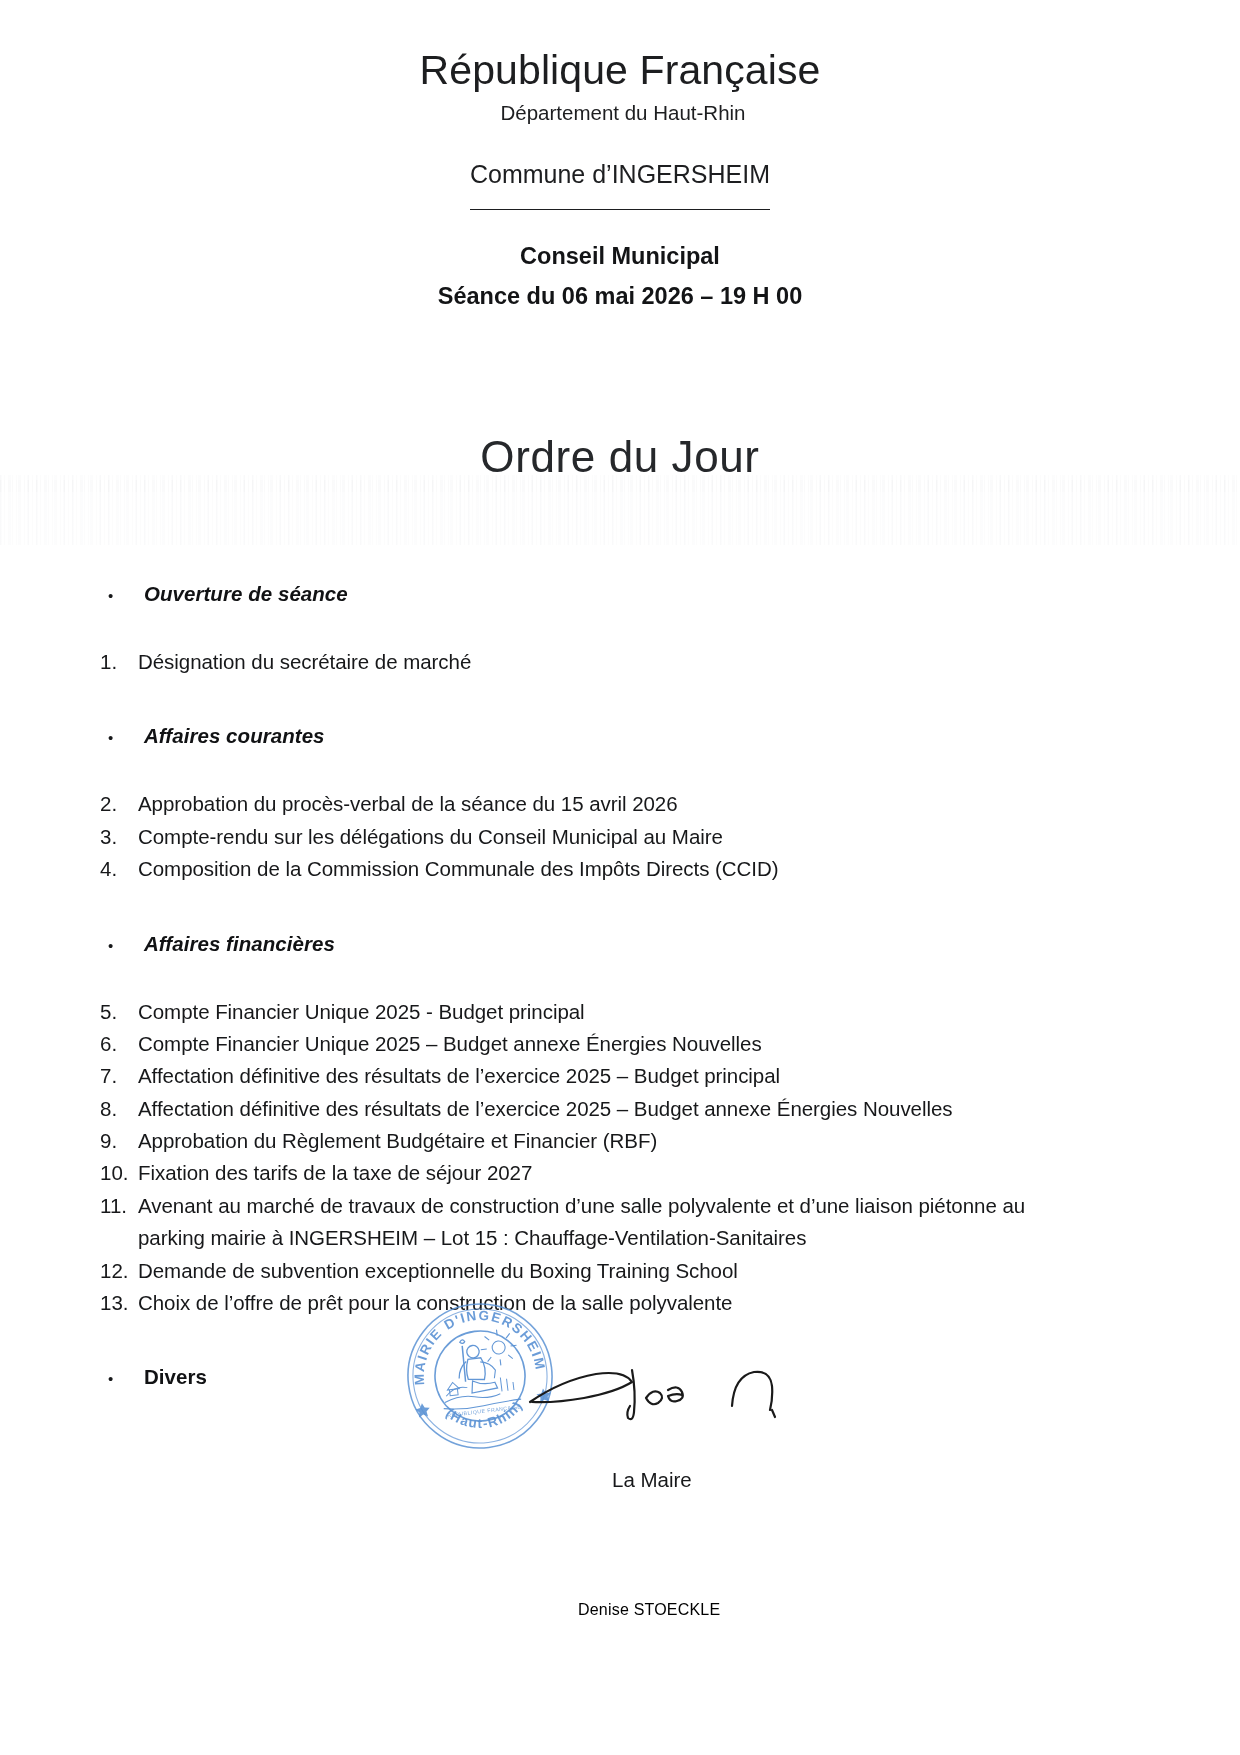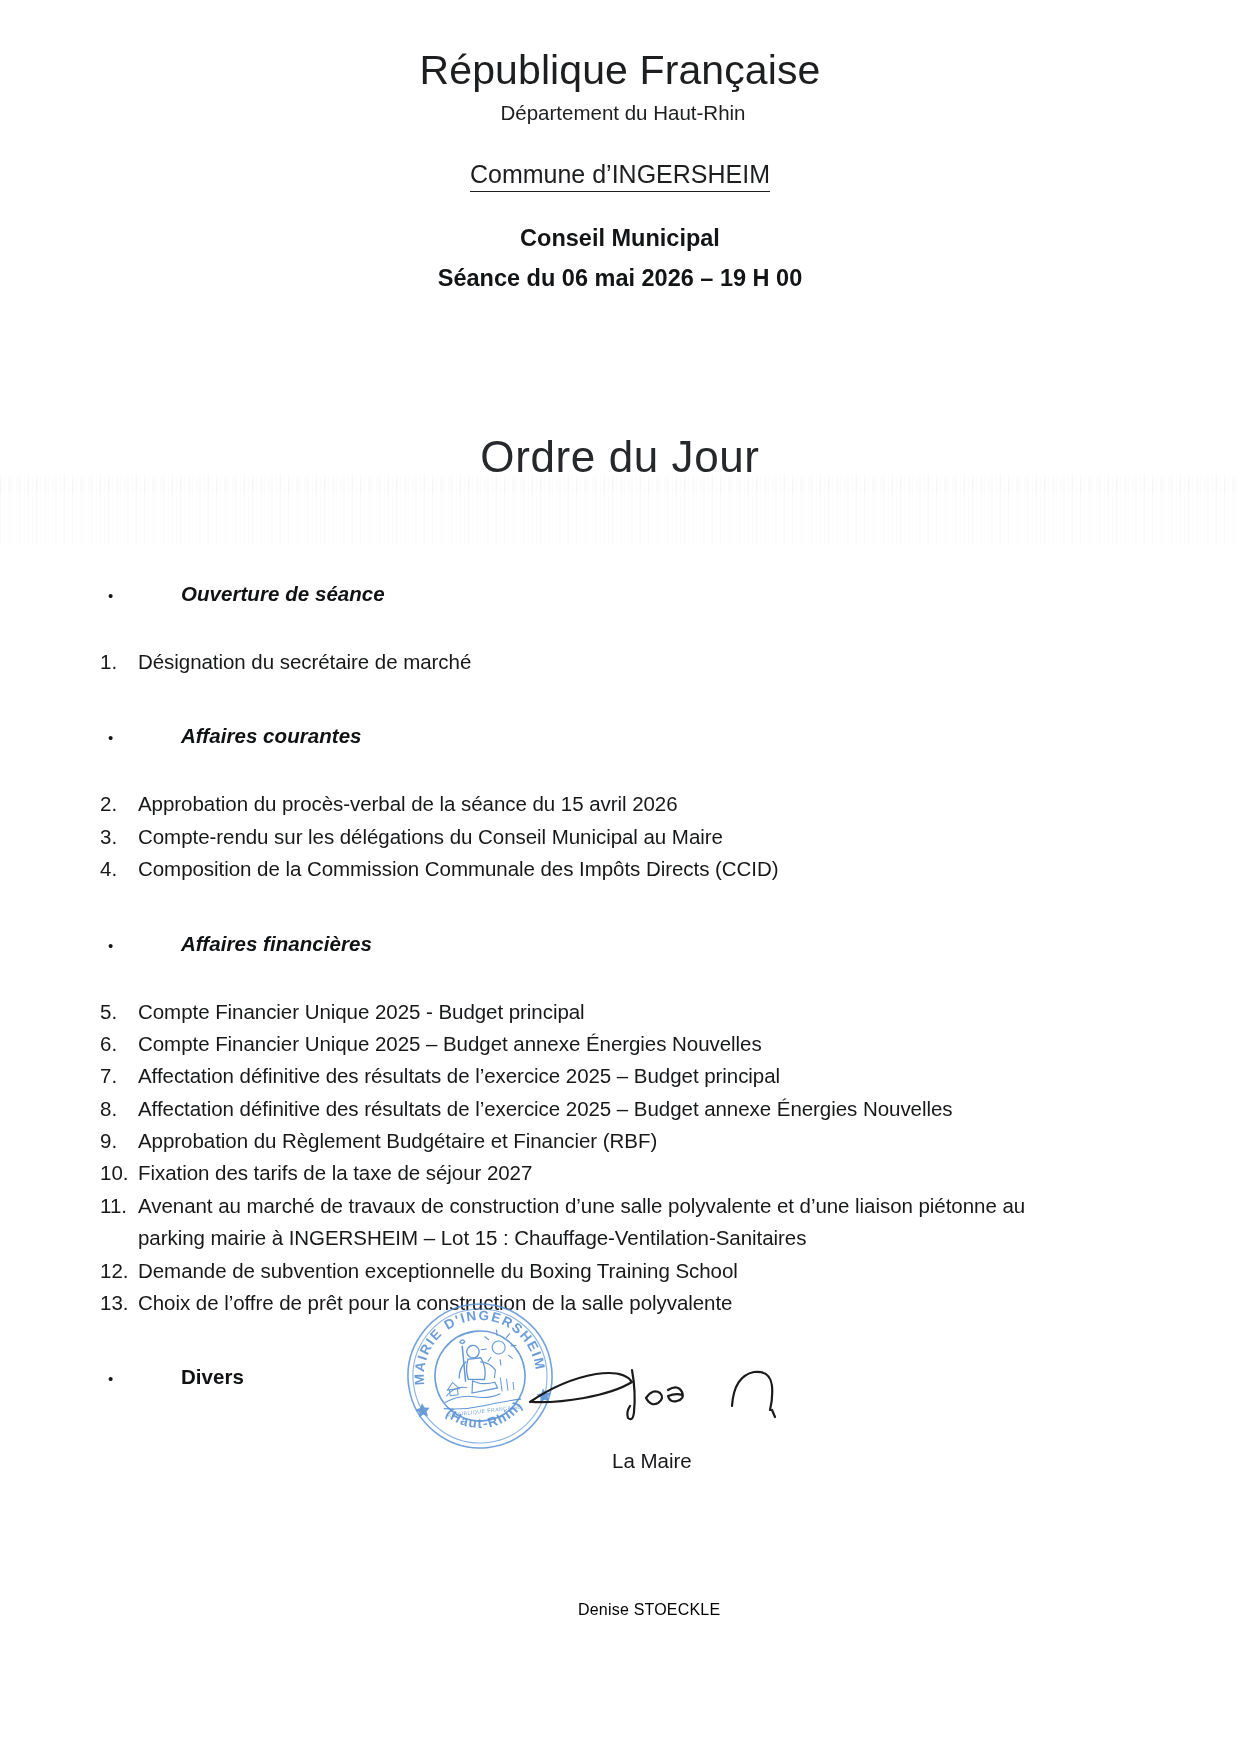--- a/index.html
+++ b/index.html
@@ -63,21 +63,21 @@
     color: #1d1e20;
     margin-left: 6px;
   }
   .h-commune {
     font-size: 25px;
     font-weight: 400;
     margin-top: 34px;
     color: #1d1e20;
     display: inline-block;
     border-bottom: 1.6px solid #1d1e20;
-    padding-bottom: 2px;
+    padding-bottom: 20px;
     line-height: 1.2;
   }
   .h-conseil {
     font-size: 23.5px;
     font-weight: 700;
     margin-top: 33px;
     color: #131416;
   }
   .h-seance {
     font-size: 23.5px;
@@ -121,21 +121,20 @@
     font-size: 15px;
     line-height: 1;
     color: #17181a;
   }
   .bullet-label {
     font-size: 20.5px;
     font-weight: 700;
     font-style: italic;
     color: #111214;
     letter-spacing: 0.05px;
-    margin-left: 37px;
   }
   .bullet-label.plain { font-style: normal; }
 
   .num-list {
     list-style: none;
     margin: 0;
     padding: 0;
   }
   .num-row {
     display: flex;
@@ -163,21 +162,21 @@
   .sig-block {
     position: absolute;
     left: 0;
     top: 1448px;
     width: 100%;
     height: 200px;
   }
   .sig-title {
     position: absolute;
     left: 612px;
-    top: 1px;
+    top: 20px;
     font-size: 20.5px;
     color: #17181a;
   }
   .sig-name {
     position: absolute;
     left: 578px;
     top: 153px;
     font-size: 16px;
     color: #000000;
     letter-spacing: 0.2px;

